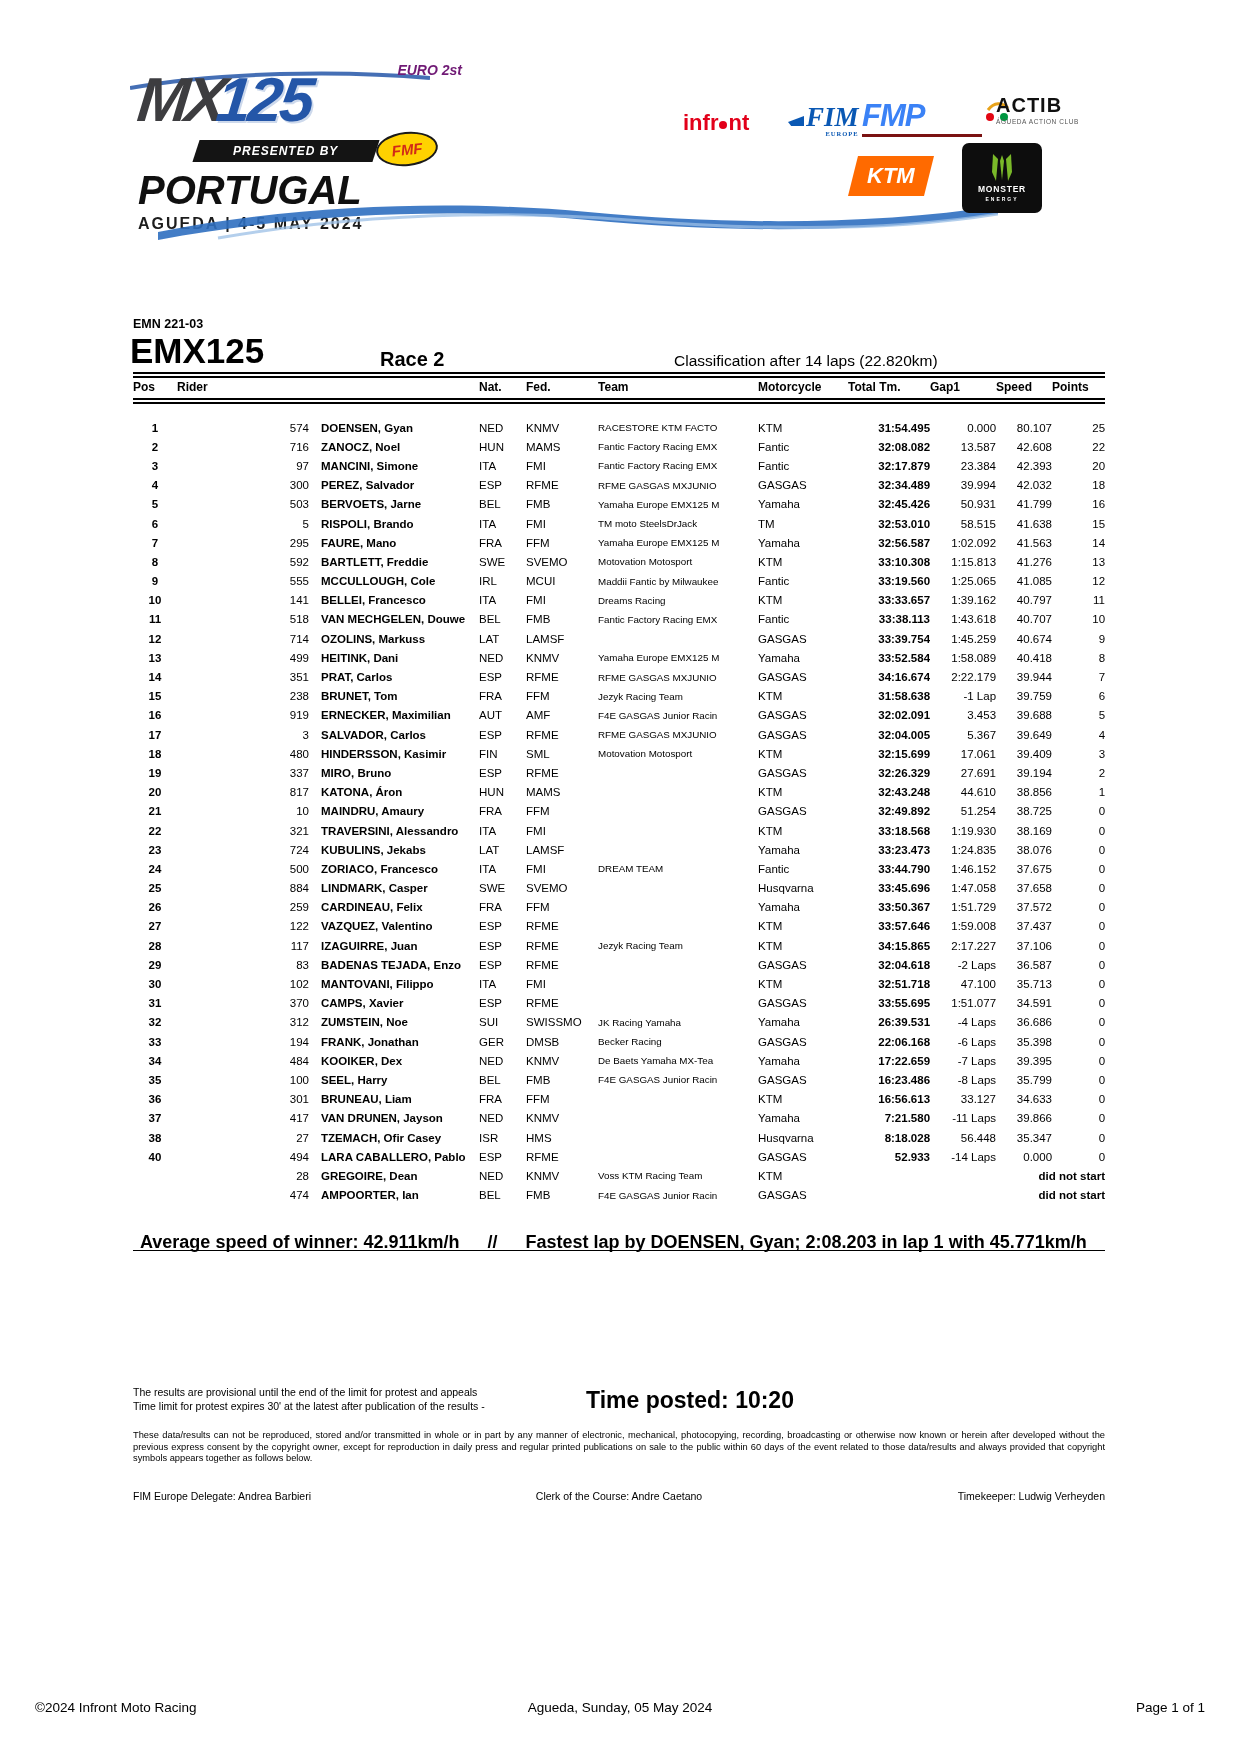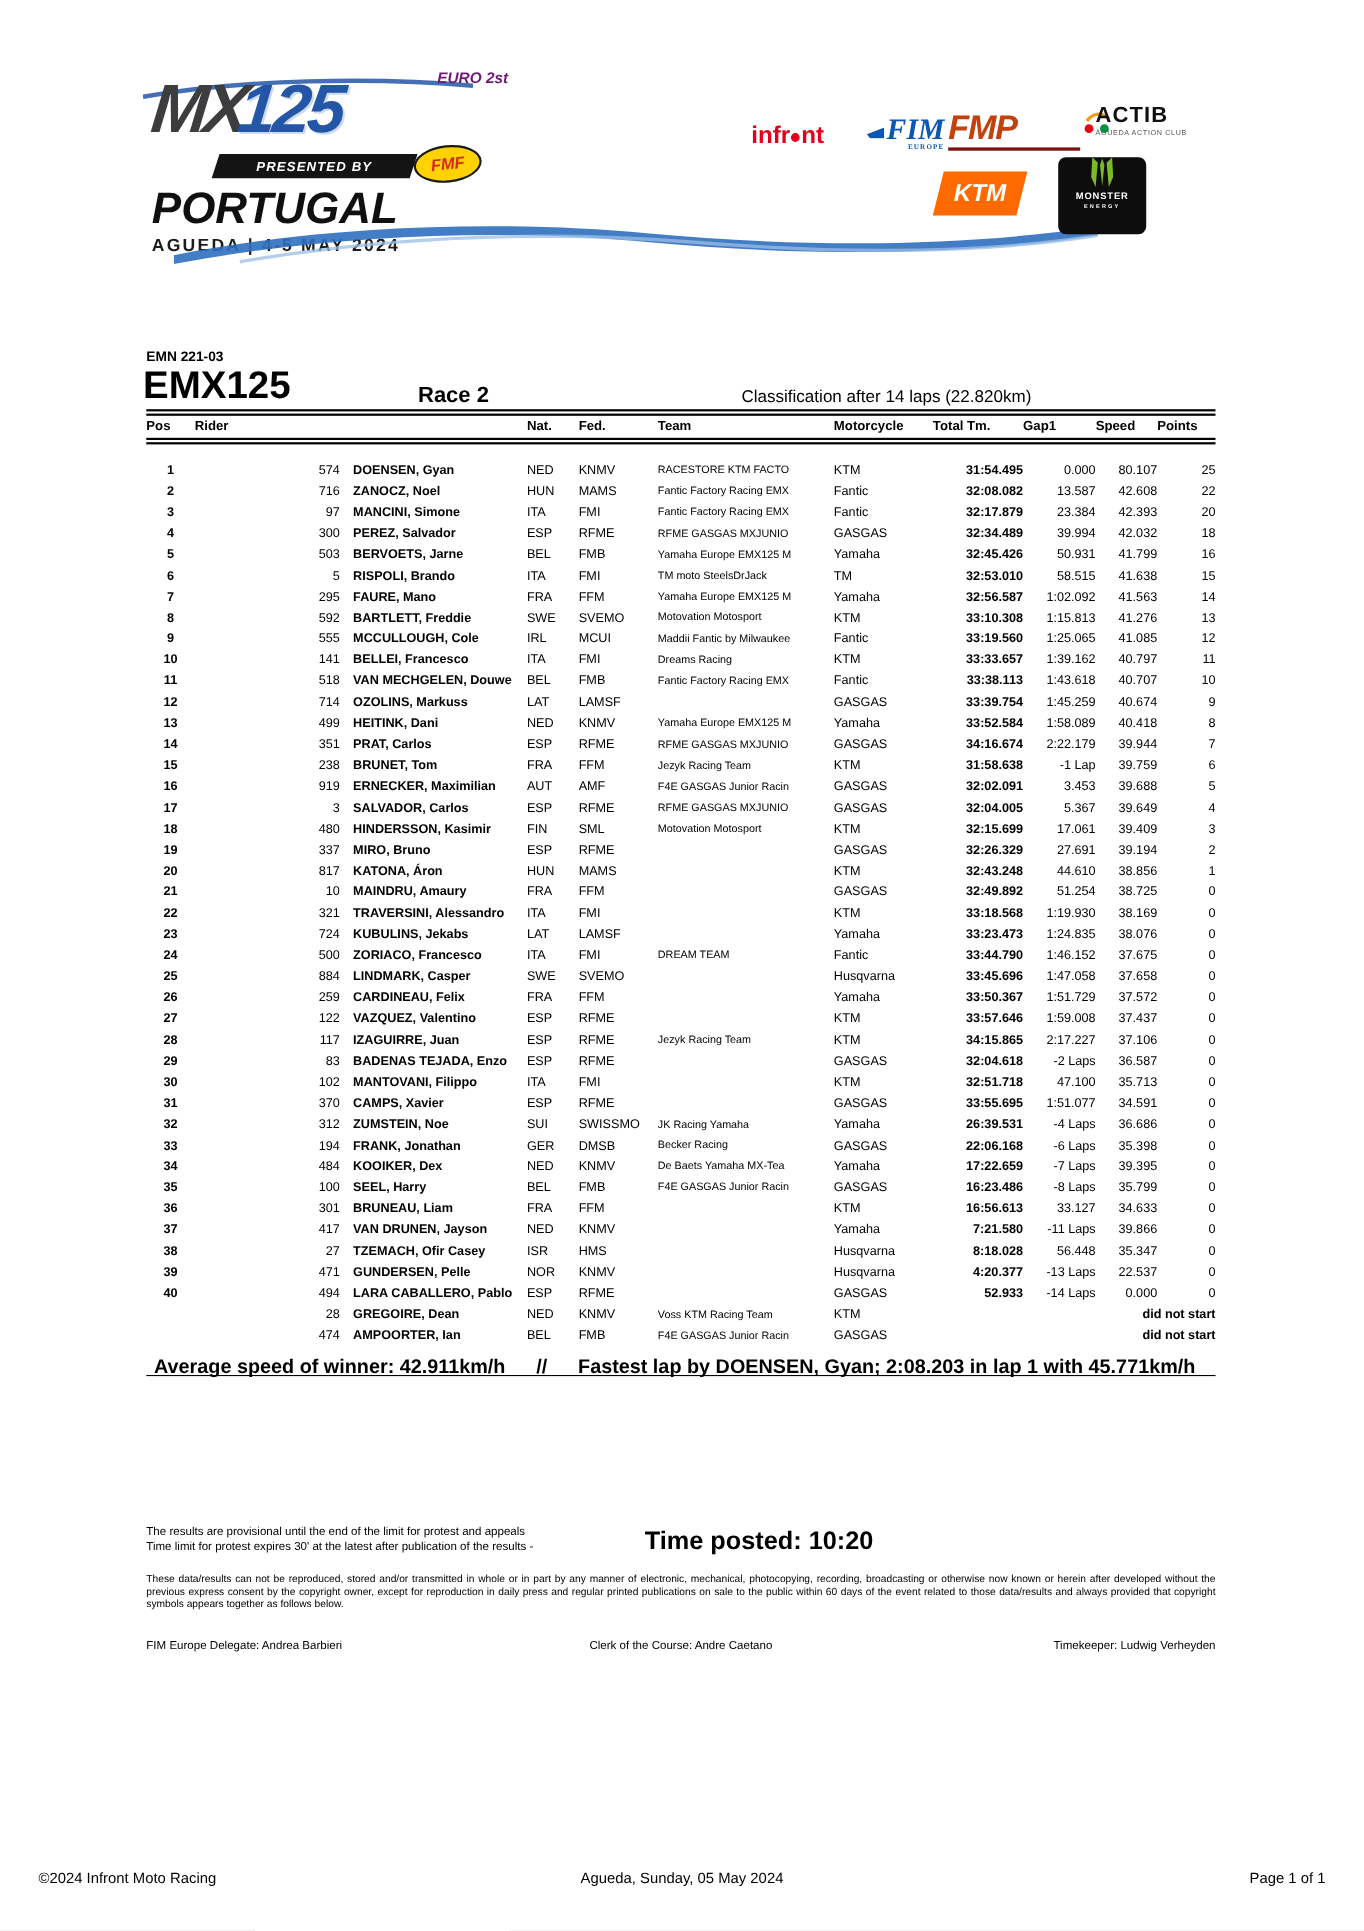--- a/index.html
+++ b/index.html
@@ -26,29 +26,29 @@
   .wave { position:absolute; left:158px; top:196px; }
 
   .sponsor { position:absolute; }
   .infront { left:683px; top:110px; font-weight:800; font-size:22px; color:#e2001a; letter-spacing:0; }
   .infront .dot { display:inline-block; width:8px; height:8px; border-radius:50%; background:#e2001a; margin:0 1px 1px 1px; }
   .fim { left:788px; top:102px; text-align:right;font-family:Liberation Serif, serif; }
   .fim .fim-main { font-style:italic; font-weight:900; font-size:27px; color:#0a58b4; letter-spacing:0px; }
   .fim .fim-wing { display:inline-block; width:16px; height:10px; background:#0a58b4; clip-path:polygon(0 60%,100% 0,100% 100%,20% 100%); margin-right:2px; }
   .fim .fim-sub { font-size:6.5px; font-weight:700; color:#0a58b4; letter-spacing:1px; margin-top:-3px; }
   .fmp { left:862px; top:98px; }
-  .fmp .fmp-main { font-style:italic; font-weight:900; font-size:31px; color:#c2410c; letter-spacing:-1px; }
+  .fmp .fmp-main { font-style:italic; font-weight:900; font-size:31px; color:#3b82f6; letter-spacing:-1px; }
   .fmp .fmp-rider { position:absolute; right:-28px; top:2px; }
   .fmp .fmp-bar { height:3px; background:#7a1212; margin-top:0px; width:120px; }
   .actib { left:996px; top:94px; width:110px; }
   .actib .actib-main { font-weight:900; font-size:20px; color:#101010; letter-spacing:1px; }
   .actib .actib-sub { font-size:6.5px; color:#555; letter-spacing:.6px; margin-top:1px; }
   .ktm { left:853px; top:156px; width:76px; height:40px; background:#ff6a00; transform:skewX(-14deg); display:flex; align-items:center; justify-content:center; }
   .ktm span { transform:skewX(14deg); color:#fff; font-style:italic; font-weight:900; font-size:22px; letter-spacing:0px; }
-  .monster { left:962px; top:143px; width:80px; height:70px; background:#0d0d0d; border-radius:7px; display:flex; flex-direction:column; align-items:center; gap:2px; }
+  .monster { left:962px; top:143px; width:80px; height:70px; background:#0d0d0d; border-radius:7px; display:flex; flex-direction:column; align-items:center; justify-content:center; gap:2px; }
   .monster .m-word { color:#fff; font-weight:900; font-size:8.5px; letter-spacing:.8px; }
   .monster .m-sub { color:#fff; font-weight:700; font-size:5px; letter-spacing:2px; }
 
   
   .doc-code { position:absolute; left:133px; top:317px; font-weight:700; font-size:12.5px; }
   .doc-class { position:absolute; left:130px; top:331px; font-weight:900; font-size:35px; letter-spacing:0px; }
   .doc-race { position:absolute; left:380px; top:348px; font-weight:700; font-size:20px; }
   .doc-classification { position:absolute; left:674px; top:352px; font-size:15.5px; }
 
   .dbl-line { position:absolute; left:133px; width:972px; height:6px; border-top:2px solid #000; border-bottom:2px solid #000; }
@@ -714,34 +714,20 @@
           <td class="c-nat">ISR</td>
           <td class="c-fed">HMS</td>
           <td class="c-team"></td>
           <td class="c-moto">Husqvarna</td>
           <td class="c-time">8:18.028</td>
           <td class="c-gap">56.448</td>
           <td class="c-speed">35.347</td>
           <td class="c-points">0</td>
         </tr>
         <tr class="r">
-          <td class="c-pos">39</td>
-          <td class="c-num">471</td>
-          <td class="c-sp"></td>
-          <td class="c-name">GUNDERSEN, Pelle</td>
-          <td class="c-nat">NOR</td>
-          <td class="c-fed">KNMV</td>
-          <td class="c-team"></td>
-          <td class="c-moto">Husqvarna</td>
-          <td class="c-time">4:20.377</td>
-          <td class="c-gap">-13 Laps</td>
-          <td class="c-speed">22.537</td>
-          <td class="c-points">0</td>
-        </tr>
-        <tr class="r">
           <td class="c-pos">40</td>
           <td class="c-num">494</td>
           <td class="c-sp"></td>
           <td class="c-name">LARA CABALLERO, Pablo</td>
           <td class="c-nat">ESP</td>
           <td class="c-fed">RFME</td>
           <td class="c-team"></td>
           <td class="c-moto">GASGAS</td>
           <td class="c-time">52.933</td>
           <td class="c-gap">-14 Laps</td>

